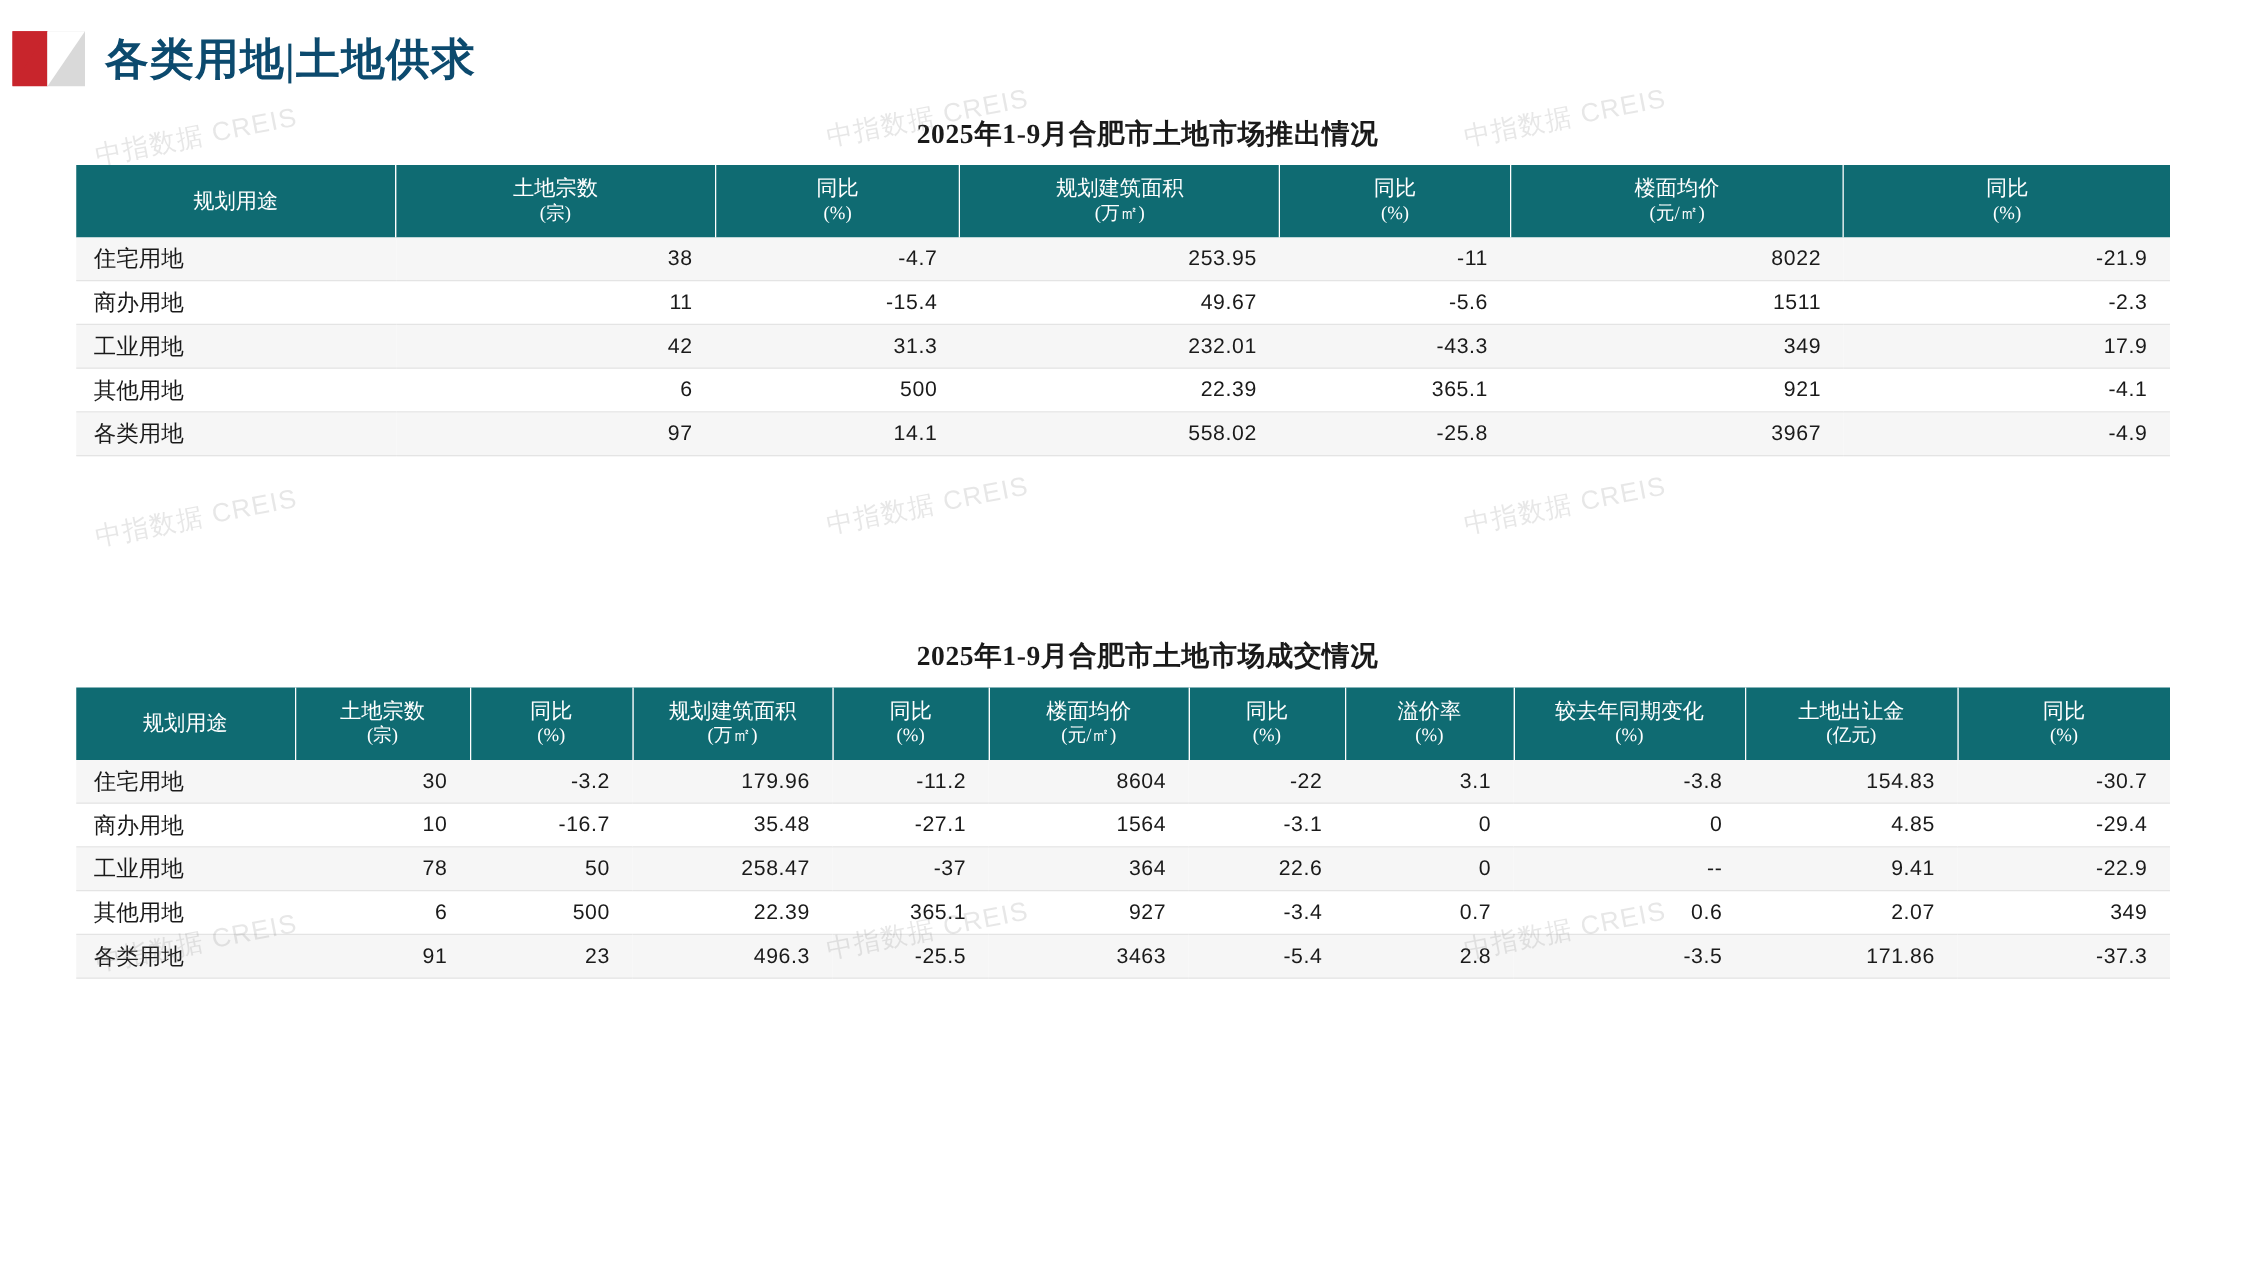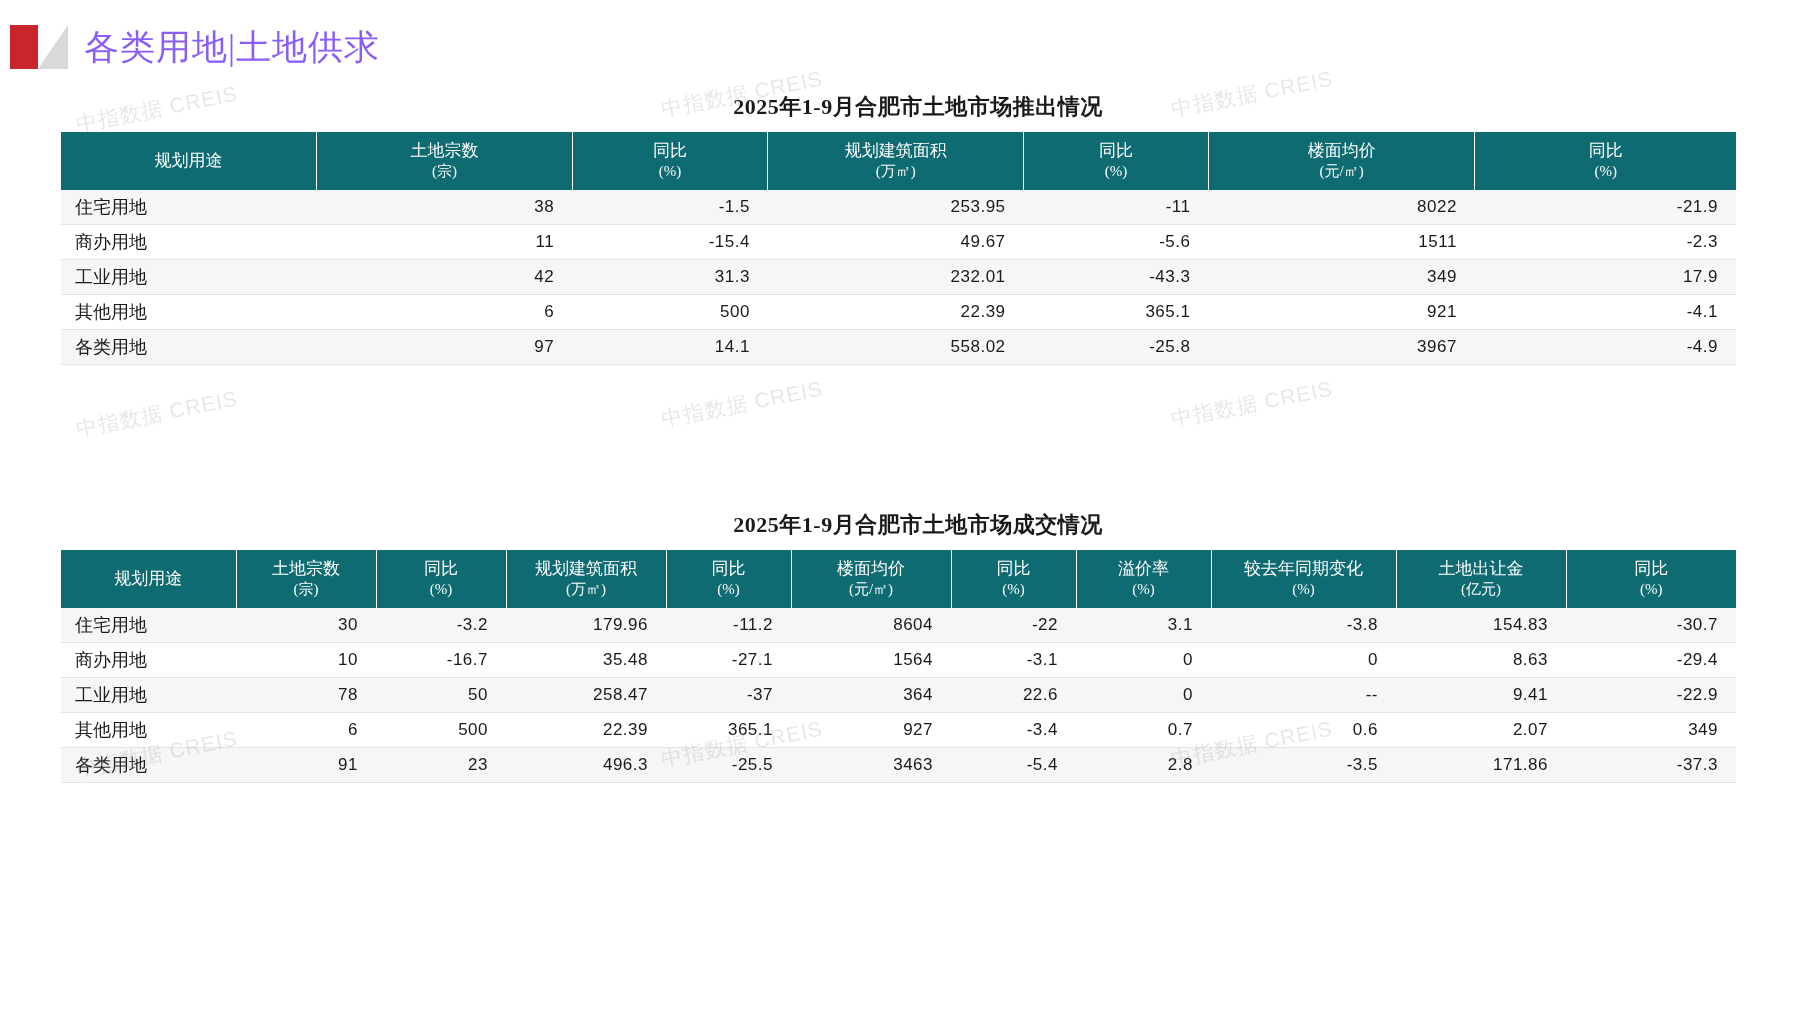--- a/index.html
+++ b/index.html
@@ -54,22 +54,22 @@
   .logo-mark .sq-red-tri {
     position: absolute;
     left: 0px; top: 0;
     width: 0; height: 0;
     border-right: 28px solid transparent;
     border-top: 44px solid #c8252c;
   }
   .page-title {
     font-family: "Liberation Serif", serif;
     font-size: 35px;
-    font-weight: normal;
-    color: #8b5cf6;
+    font-weight: bold;
+    color: #0c4a6e;
     letter-spacing: 1px;
     white-space: nowrap;
   }
 
   
   .watermark-layer {
     position: absolute;
     inset: 0;
     pointer-events: none;
     z-index: 5;
@@ -177,21 +177,21 @@
           <th><span>规划建筑面积</span><span class="unit">(万㎡)</span></th>
           <th><span>同比</span><span class="unit">(%)</span></th>
           <th><span>楼面均价</span><span class="unit">(元/㎡)</span></th>
           <th><span>同比</span><span class="unit">(%)</span></th>
         </tr>
       </thead>
     <tbody>
         <tr>
           <td class="lbl">住宅用地</td>
           <td class="num">38</td>
-          <td class="num">-1.5</td>
+          <td class="num">-4.7</td>
           <td class="num">253.95</td>
           <td class="num">-11</td>
           <td class="num">8022</td>
           <td class="num">-21.9</td>
         </tr>
         <tr>
           <td class="lbl">商办用地</td>
           <td class="num">11</td>
           <td class="num">-15.4</td>
           <td class="num">49.67</td>
@@ -278,21 +278,21 @@
         <tr>
           <td class="lbl">商办用地</td>
           <td class="num">10</td>
           <td class="num">-16.7</td>
           <td class="num">35.48</td>
           <td class="num">-27.1</td>
           <td class="num">1564</td>
           <td class="num">-3.1</td>
           <td class="num">0</td>
           <td class="num">0</td>
-          <td class="num">8.63</td>
+          <td class="num">4.85</td>
           <td class="num">-29.4</td>
         </tr>
         <tr>
           <td class="lbl">工业用地</td>
           <td class="num">78</td>
           <td class="num">50</td>
           <td class="num">258.47</td>
           <td class="num">-37</td>
           <td class="num">364</td>
           <td class="num">22.6</td>

